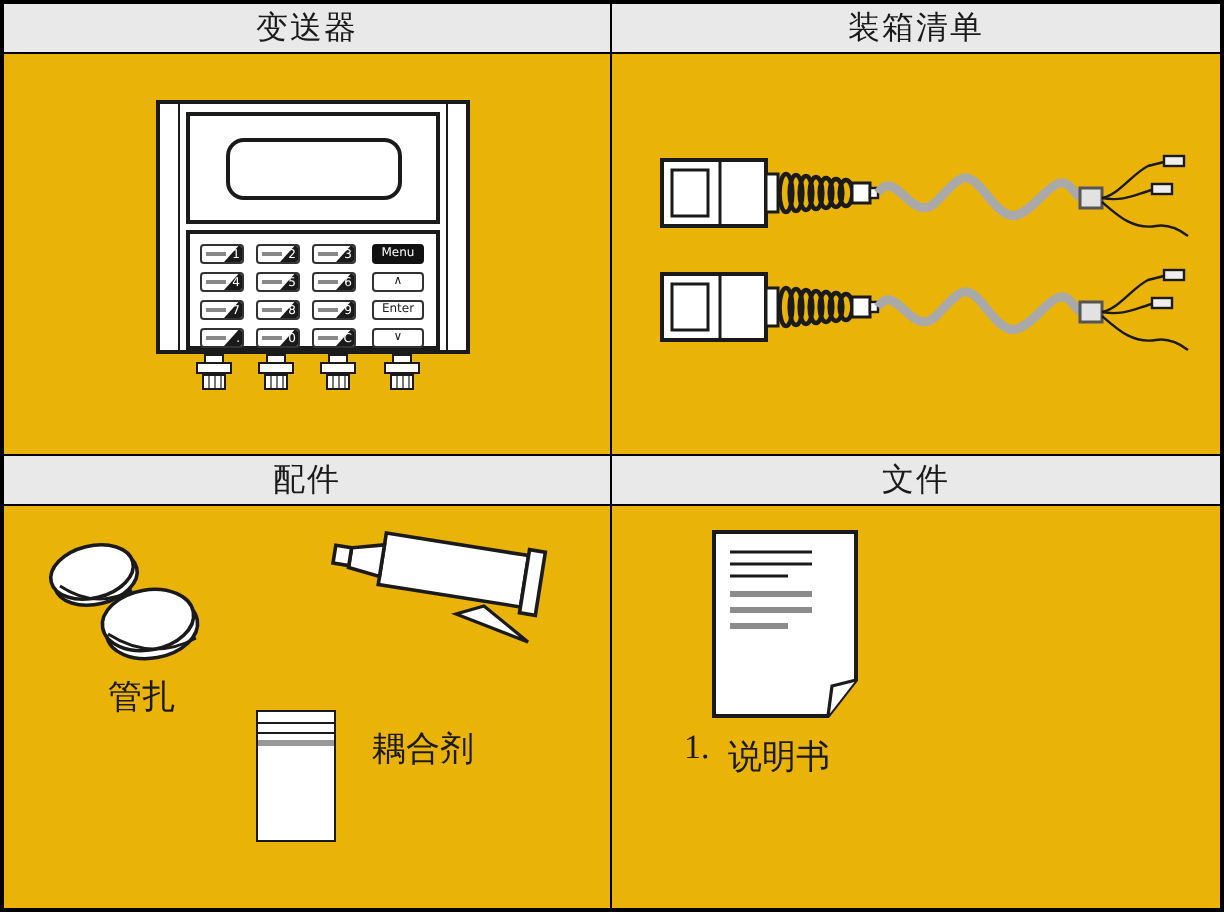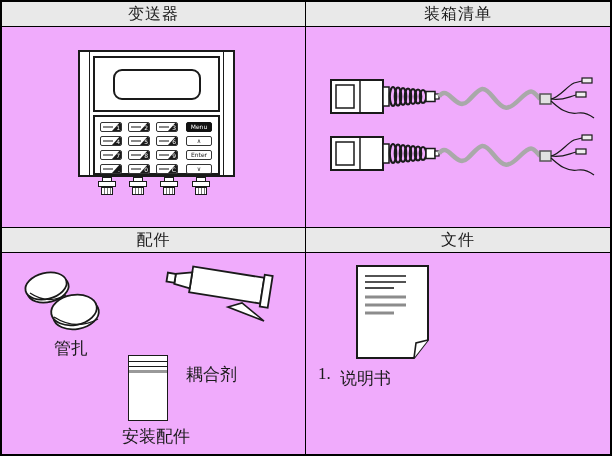--- a/index.html
+++ b/index.html
@@ -8,21 +8,21 @@
     --cable:#a9a9a9;
     --docgray:#8c8c8c;
   }
   html,body{margin:0;padding:0;background:#fff;}
   .page{
     position:relative;width:612px;height:456px;box-sizing:border-box;
     border:2px solid #000;background:#fff;
     font-family:"Liberation Serif","DejaVu Serif",serif;color:#1a1a1a;
   }
   .grid{display:grid;grid-template-columns:304px 304px;grid-template-rows:25px 200px 26px 201px;width:608px;height:452px;}
-  .cell{position:relative;box-sizing:border-box;background:#f0abfc;overflow:hidden;}
+  .cell{position:relative;box-sizing:border-box;background:#eab308;overflow:hidden;}
   .cell.left{border-right:1px solid #000;justify-content:center;}
   .hdr{background:var(--header-bg);display:flex;align-items:center;justify-content:center;
        font-size:16px;letter-spacing:1px;border-bottom:1px solid #000;}
   .hdr.row2{border-top:1px solid #000;}
   
   .device{position:absolute;left:76px;top:23px;width:157px;height:127px;box-sizing:border-box;
           border:2px solid var(--line);background:#fff;}
   .flange{position:absolute;top:0;bottom:0;width:0;border-left:1.5px solid var(--line);}
   .flange.l{left:9px;} .flange.r{right:9px;}
   .disp-panel{position:absolute;left:13px;right:13px;top:4px;height:56px;box-sizing:border-box;
@@ -49,21 +49,21 @@
         background:repeating-linear-gradient(90deg,#fff 0 2px,#777 2px 3px);}
   
   .label{position:absolute;font-size:17px;white-space:nowrap;}
   .bag{position:absolute;left:126px;top:102px;width:40px;height:66px;box-sizing:border-box;
        border:1.5px solid var(--line);background:#fff;}
   .bag .seal1{position:absolute;left:0;right:0;top:5px;height:0;border-top:1.5px solid var(--line);}
   .bag .seal2{position:absolute;left:0;right:0;top:10px;height:0;border-top:1.5px solid var(--line);}
   .bag .seal3{position:absolute;left:0;right:0;top:14px;height:3px;background:#999;}
   
   .doc-list{position:absolute;left:12px;top:116px;font-size:17px;}
-  .doc-row{height:19px;line-height:19px;white-space:nowrap;}
+  .doc-row{height:19px;line-height:19px;white-space:nowrap;margin-left:24px;}
   .doc-num{display:inline-block;width:22px;transform:translateY(-5px);}
   svg{display:block;}
 </style>
 </head>
 <body>
 
 <div class="page">
   <div class="grid">
 
     <div class="cell left hdr">
@@ -231,21 +231,20 @@
           <polygon points="68,48 82,44 104,62"></polygon>
         </g>
       </svg>
       <span class="label" style="left:52px;top:84px;">管扎</span>
       <span class="label" style="left:184px;top:82px;margin-top:28px;">耦合剂</span>
       <div class="bag">
         <div class="seal1"></div>
           <div class="seal2"></div>
           <div class="seal3"></div>
       </div>
-      <span class="label" style="left:120px;top:172px;">安装配件</span>
     </div>
 
     <div class="cell">
       <svg width="76" height="96" viewBox="0 0 76 96" style="position:absolute;left:50px;top:12px;">
         <path d="M1,1 H72 V75 L58,93 H1 Z" fill="#fff" stroke="#1a1a1a" stroke-width="2"></path>
         <path d="M58,93 L60,78 L72,75" fill="#fff" stroke="#1a1a1a" stroke-width="1.6"></path>
         <g stroke="#1a1a1a" stroke-width="1.6">
           <line x1="9" y1="11" x2="50" y2="11"></line>
           <line x1="9" y1="17" x2="50" y2="17"></line>
           <line x1="9" y1="23" x2="38" y2="23"></line>

